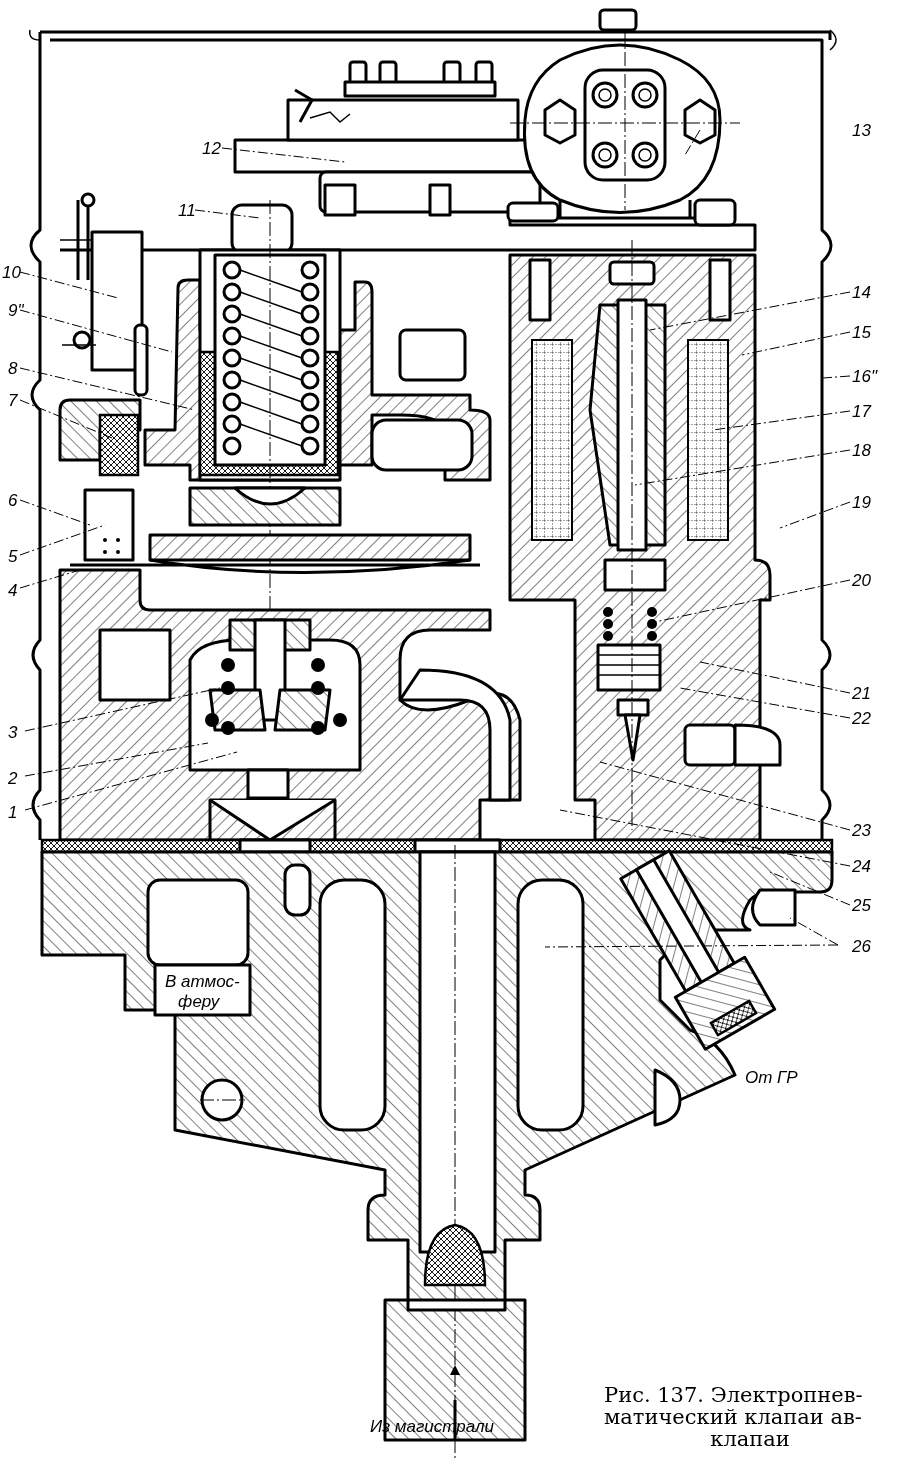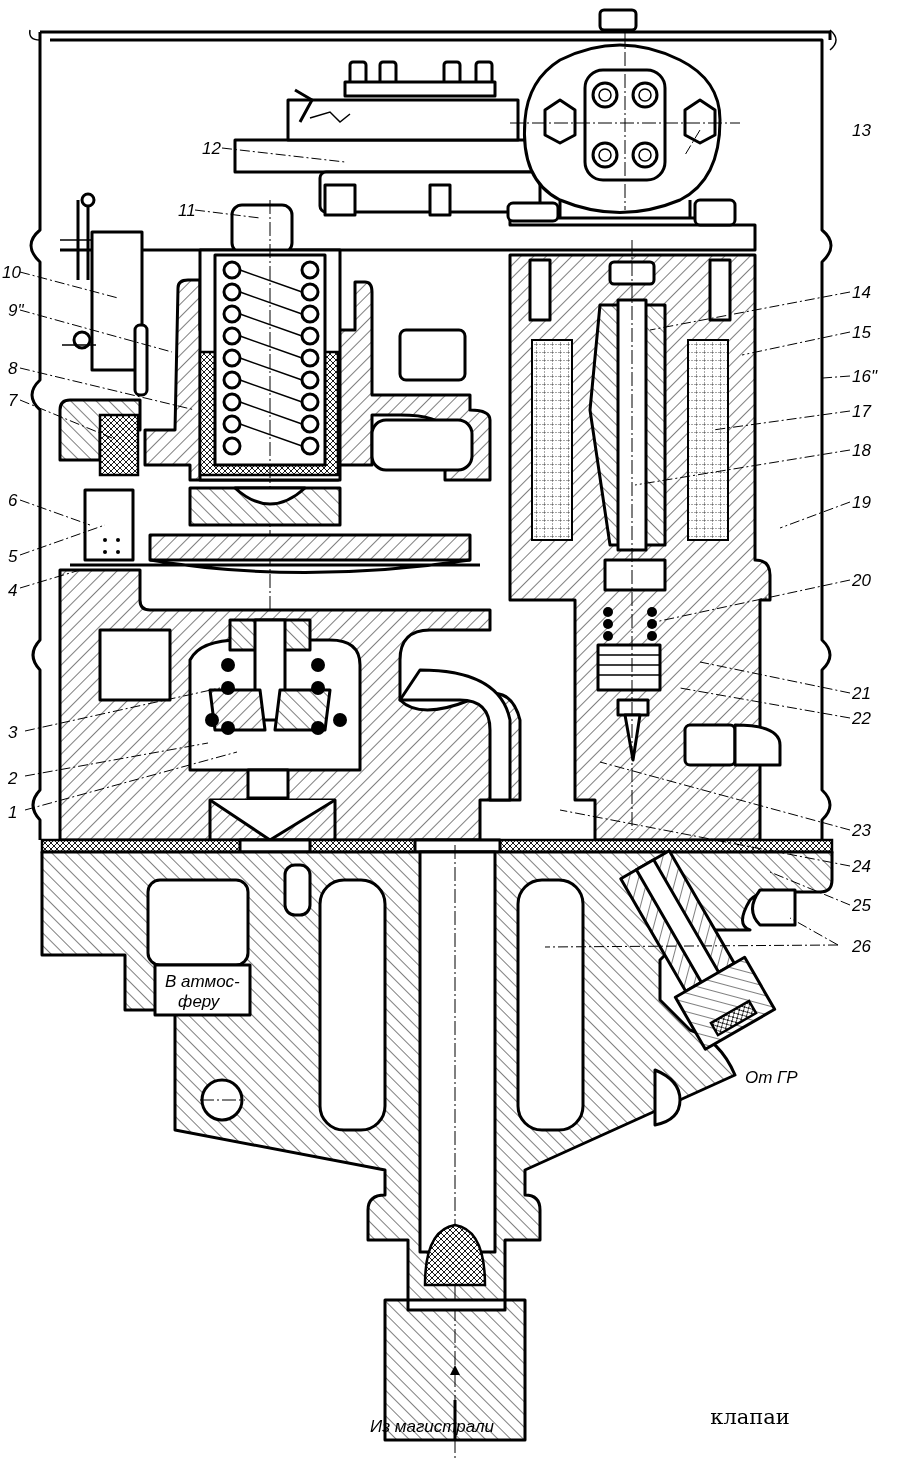--- a/index.html
+++ b/index.html
@@ -291,15 +291,16 @@
     <text class="lbl" x="852" y="952">26</text>
   </g>
 
   <text class="note" x="165" y="987">В атмос-</text>
   <text class="note" x="178" y="1007">феру</text>
   <text class="note" x="745" y="1083">От ГР</text>
   <text class="note" x="370" y="1432">Из магистрали</text>
 </svg>
 
 <div class="cap">
-  <br>
+  <span>Рис.  137.  Электропнев-</span><br>
+  <span>матический  клапаи  ав-</span>
   <span class="l3">клапаи</span>
 </div>
 
 </body></html>

